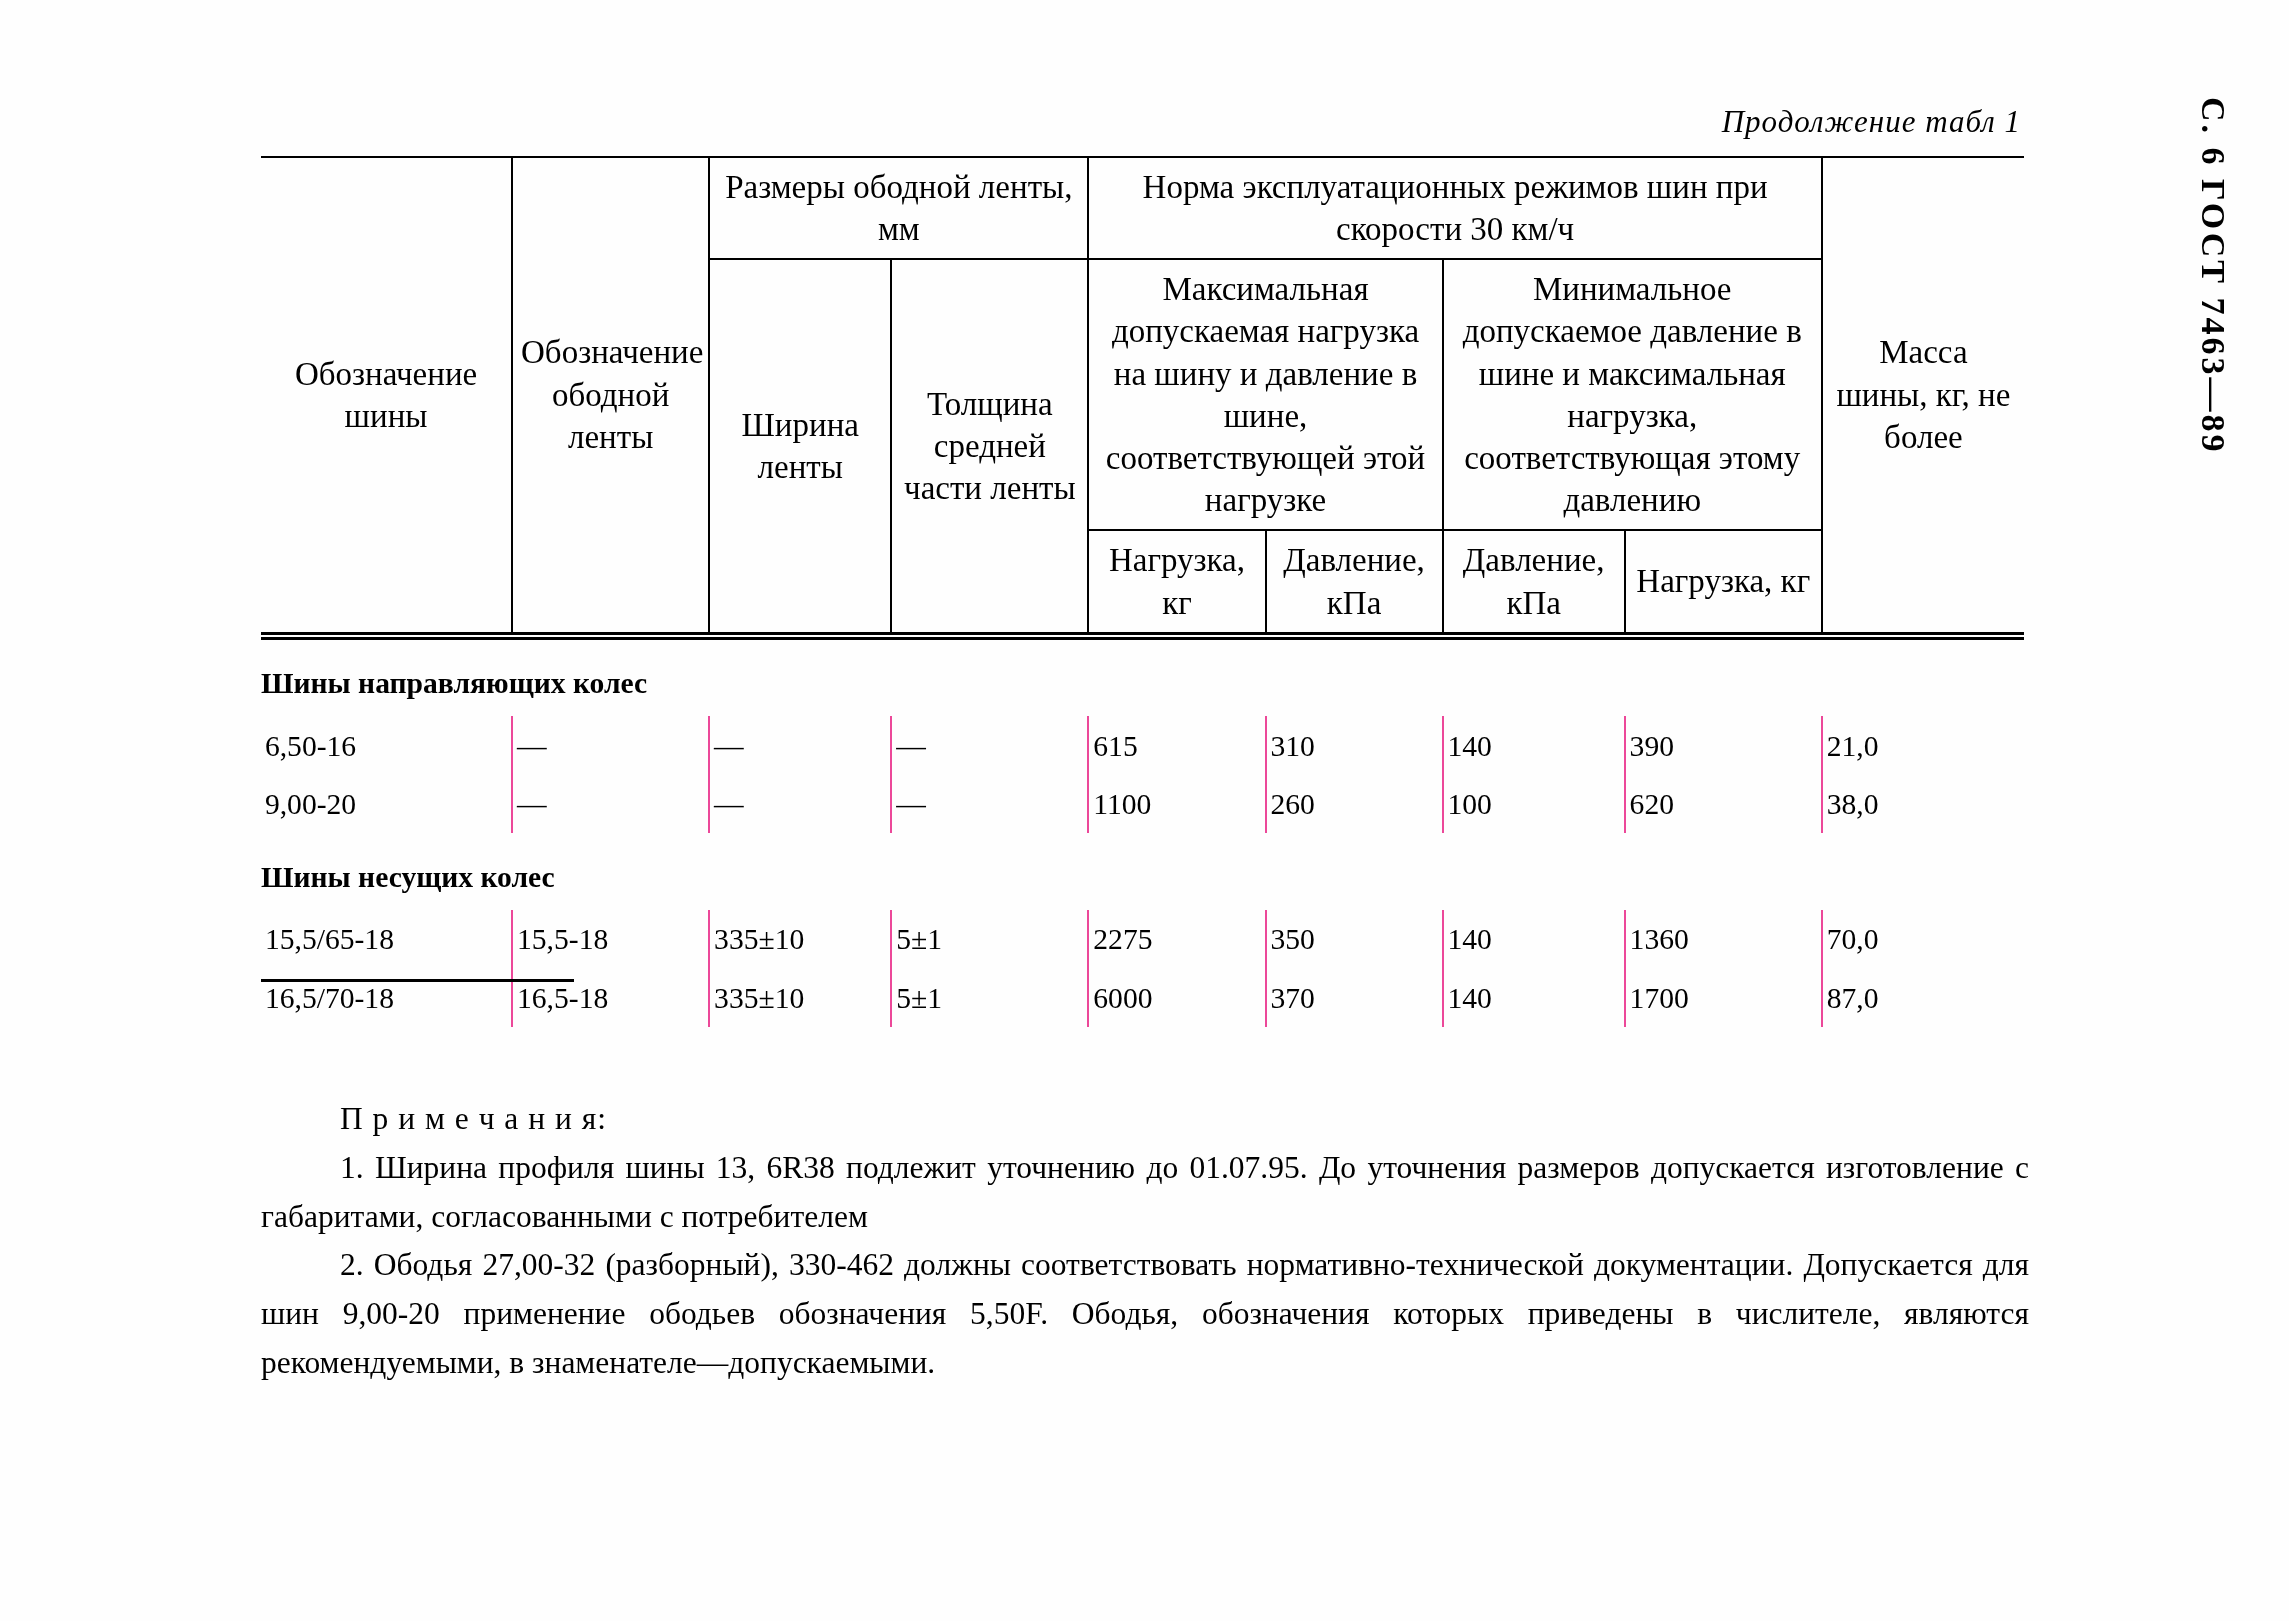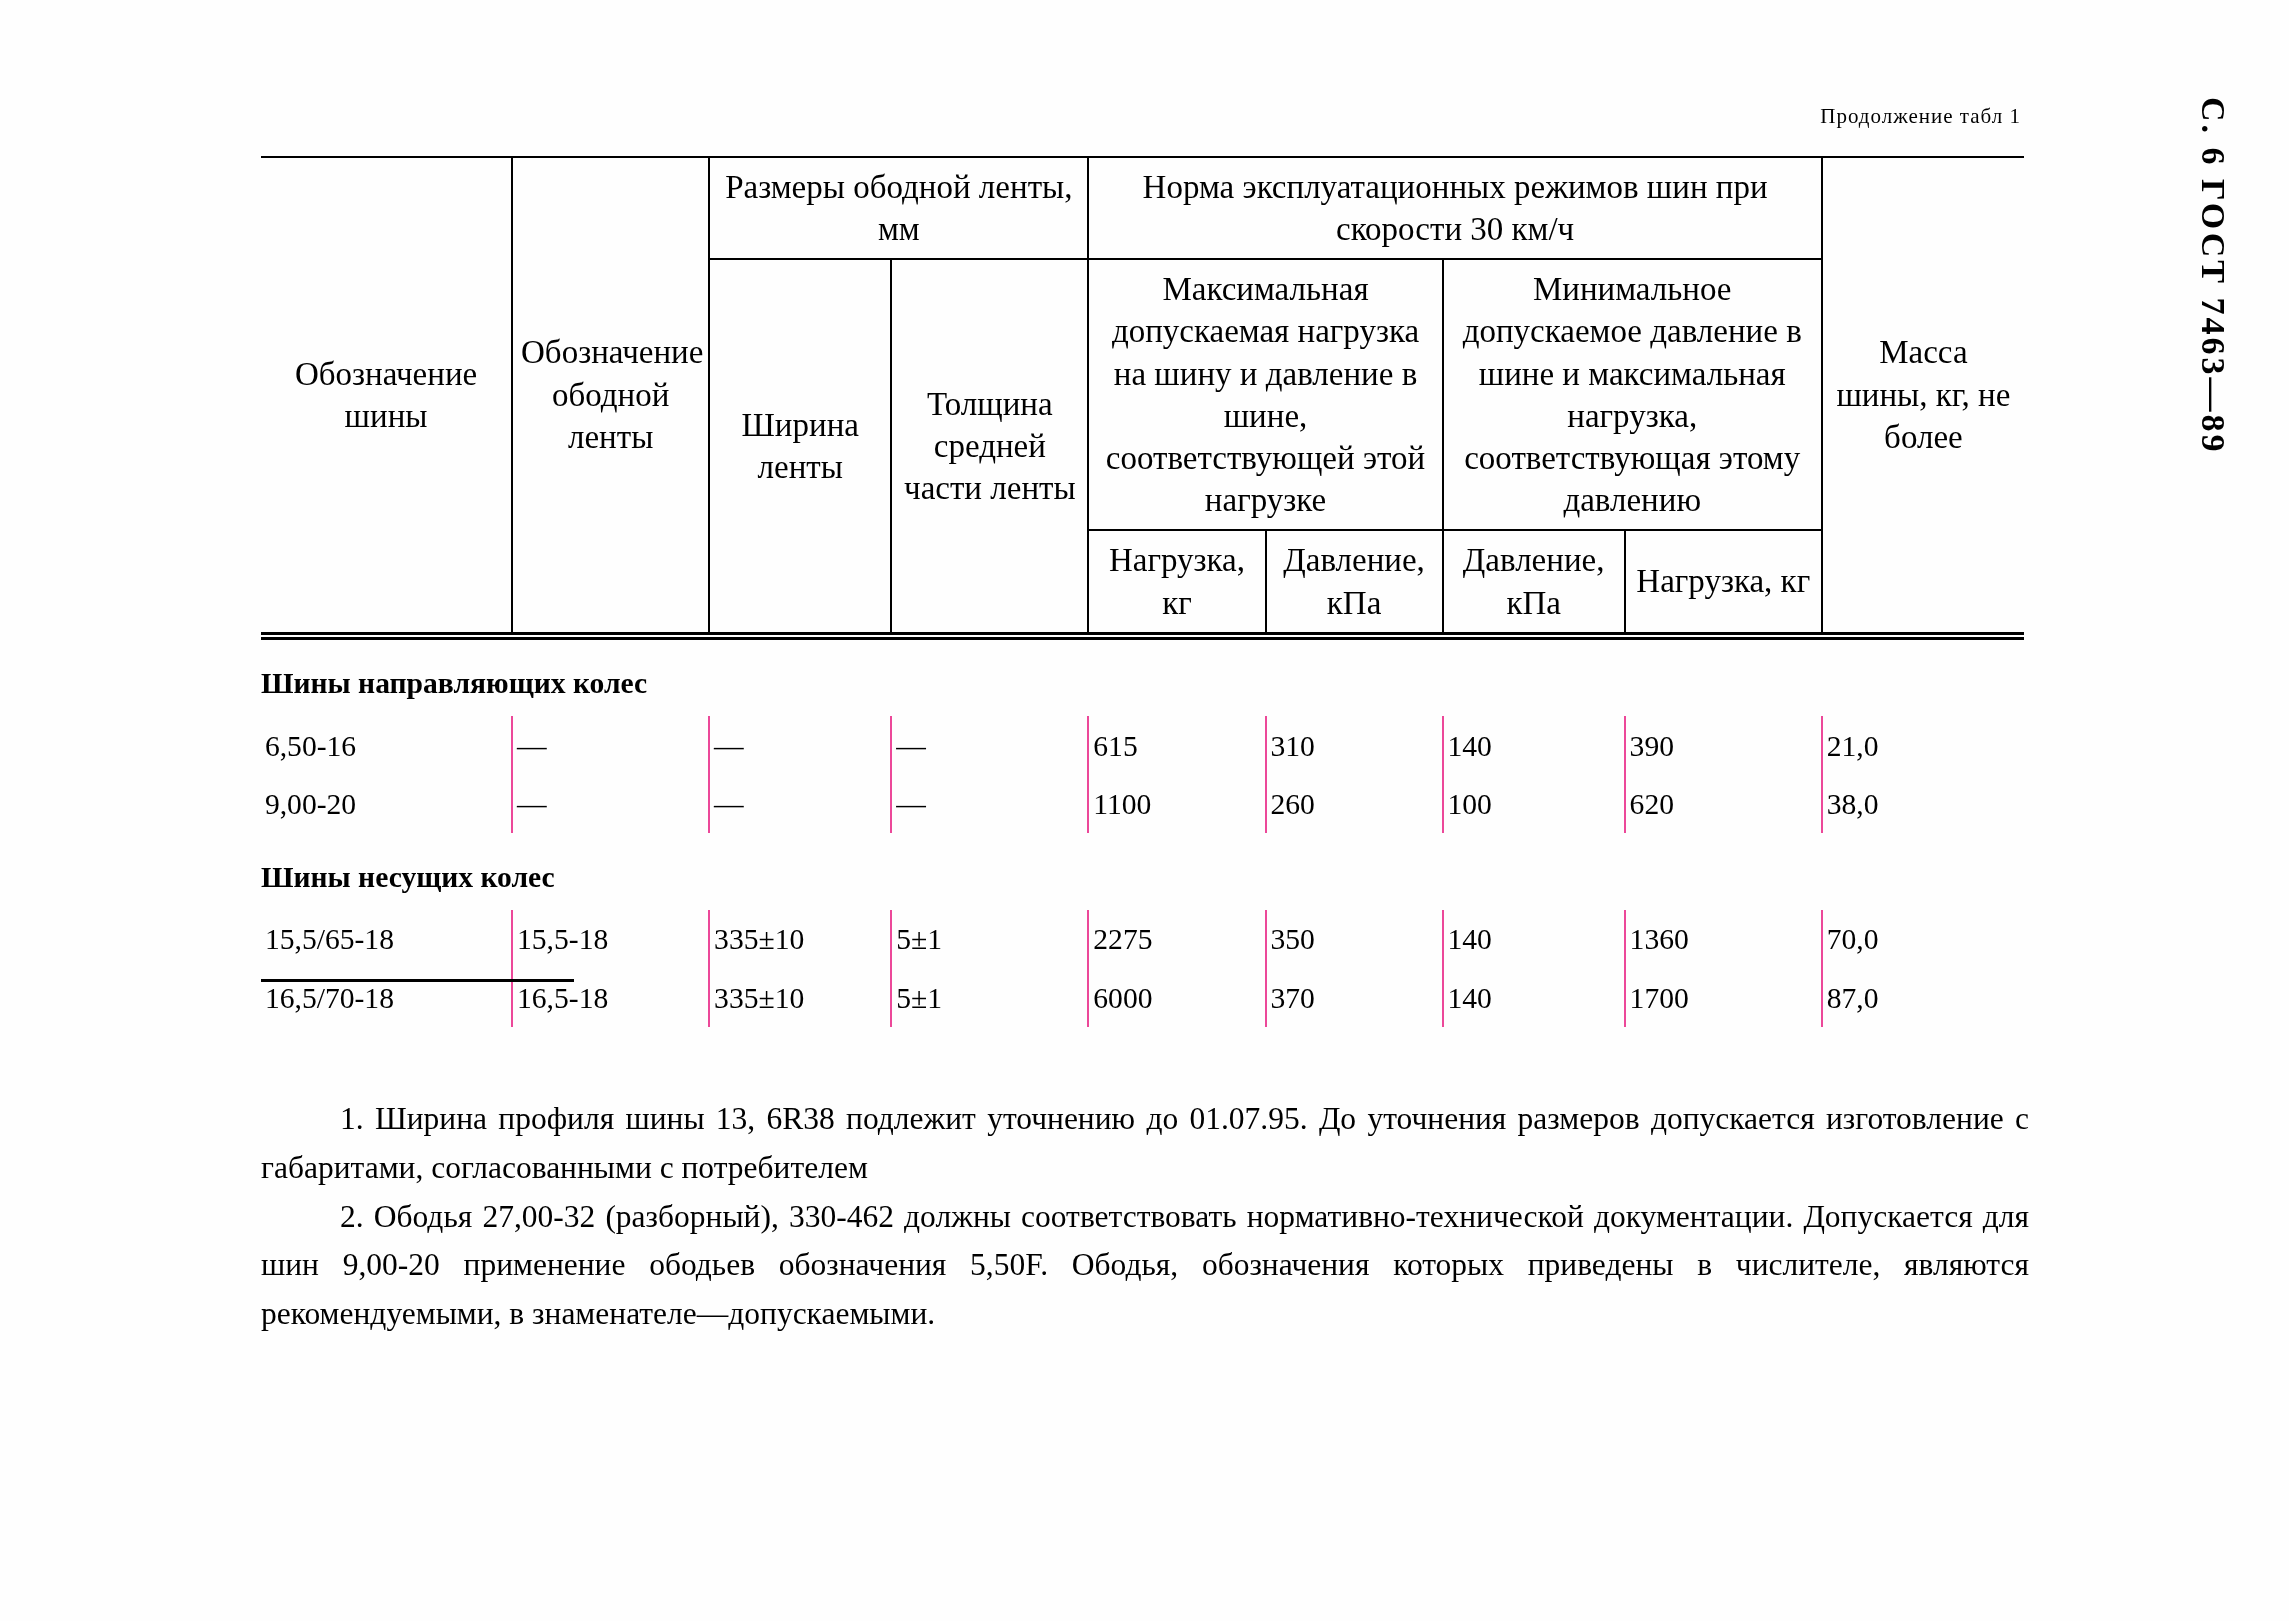--- a/index.html
+++ b/index.html
@@ -7,21 +7,21 @@
     width: 2289px; height: 1621px;
     position: relative;
     background: #ffffff;
     color: #000;
     font-family: "Liberation Serif", "DejaVu Serif", serif;
   }
   .page { position: absolute; inset: 0; background: #fefefe; }
 
   .continuation {
     position: absolute; top: 104px; right: 268px;
-    font-size: 21px; letter-spacing: 1px;
+    font-style: italic; font-size: 31px; letter-spacing: 1px;
   }
 
   .edge-label {
     position: absolute; top: 97px; right: 57px;
     writing-mode: vertical-rl; text-orientation: mixed;
     font-weight: bold; font-size: 34px; letter-spacing: 3px;
     white-space: nowrap;
   }
 
   table.spec-table {
@@ -160,18 +160,19 @@
         <td>140</td>
         <td>1700</td>
         <td>87,0</td>
       </tr>
     </tbody>
   </table>
 
   <div class="footnote-rule"></div>
 
   <div class="notes">
+    <p class="heading">П р и м е ч а н и я:</p>
     <p>1. Ширина профиля шины 13, 6R38 подлежит уточнению до 01.07.95. До уточнения размеров допускается изготовление с габаритами, согласованными с потребителем</p>
     <p>2. Ободья 27,00-32 (разборный), 330-462 должны соответствовать нормативно-технической документации. Допускается для шин 9,00-20 применение ободьев обозначения 5,50F. Ободья, обозначения которых приведены в числителе, являются рекомендуемыми, в знаменателе—допускаемыми.</p>
   </div>
 
 </div>
 
 
 </body></html>

